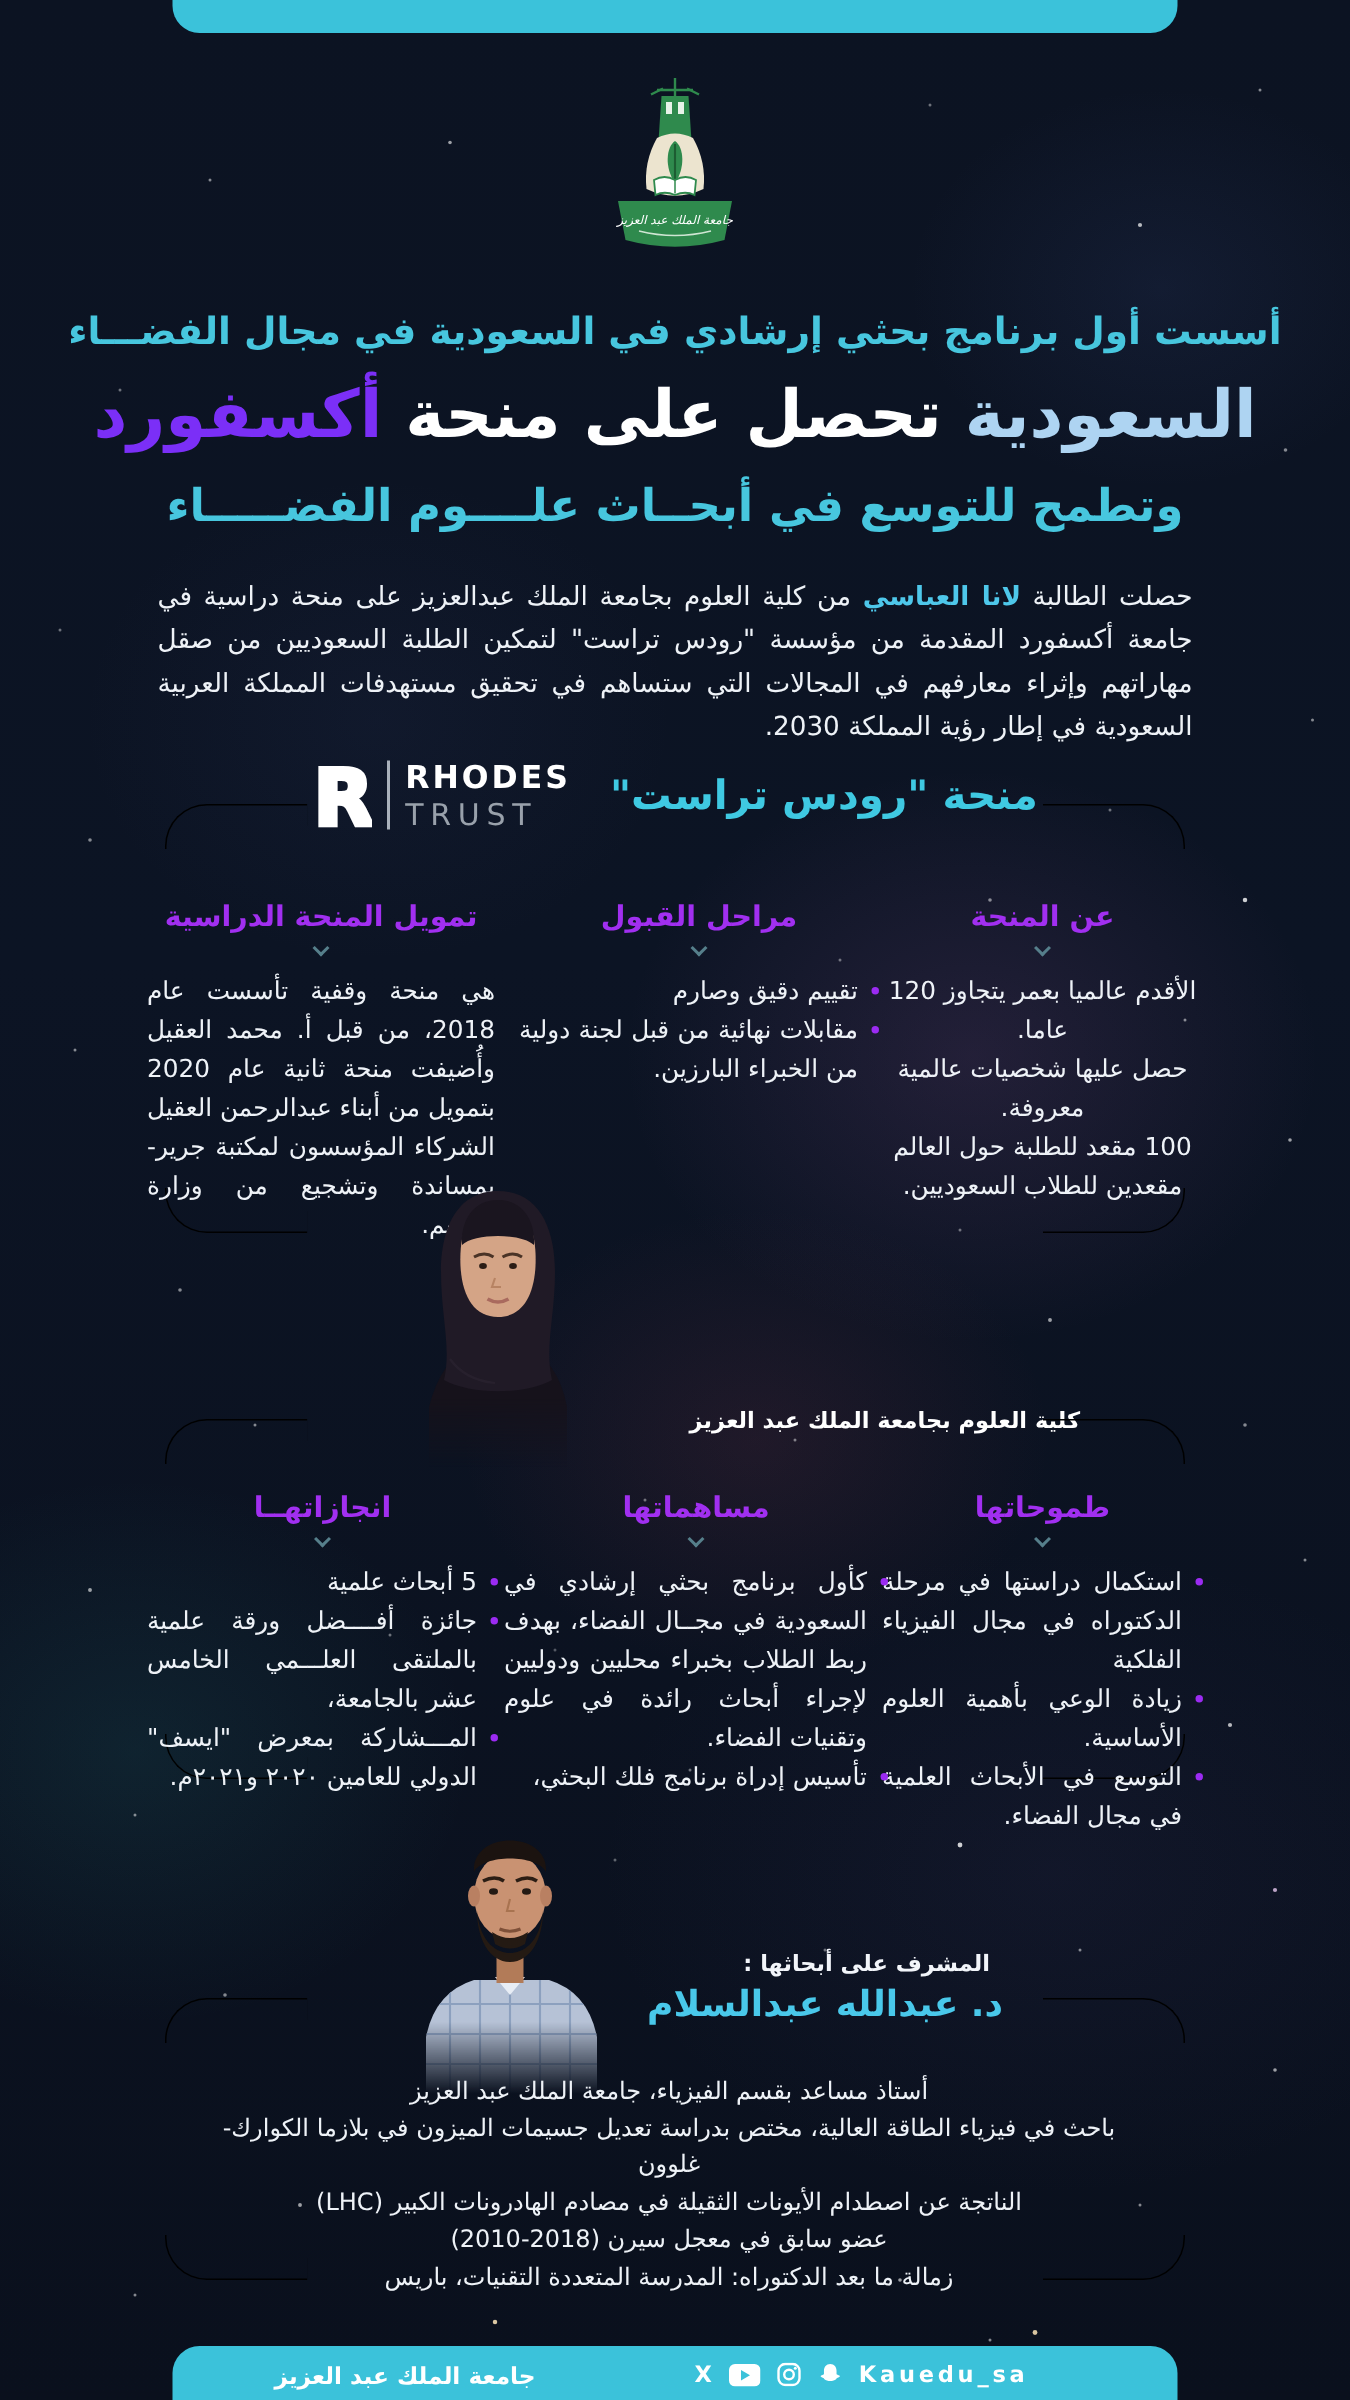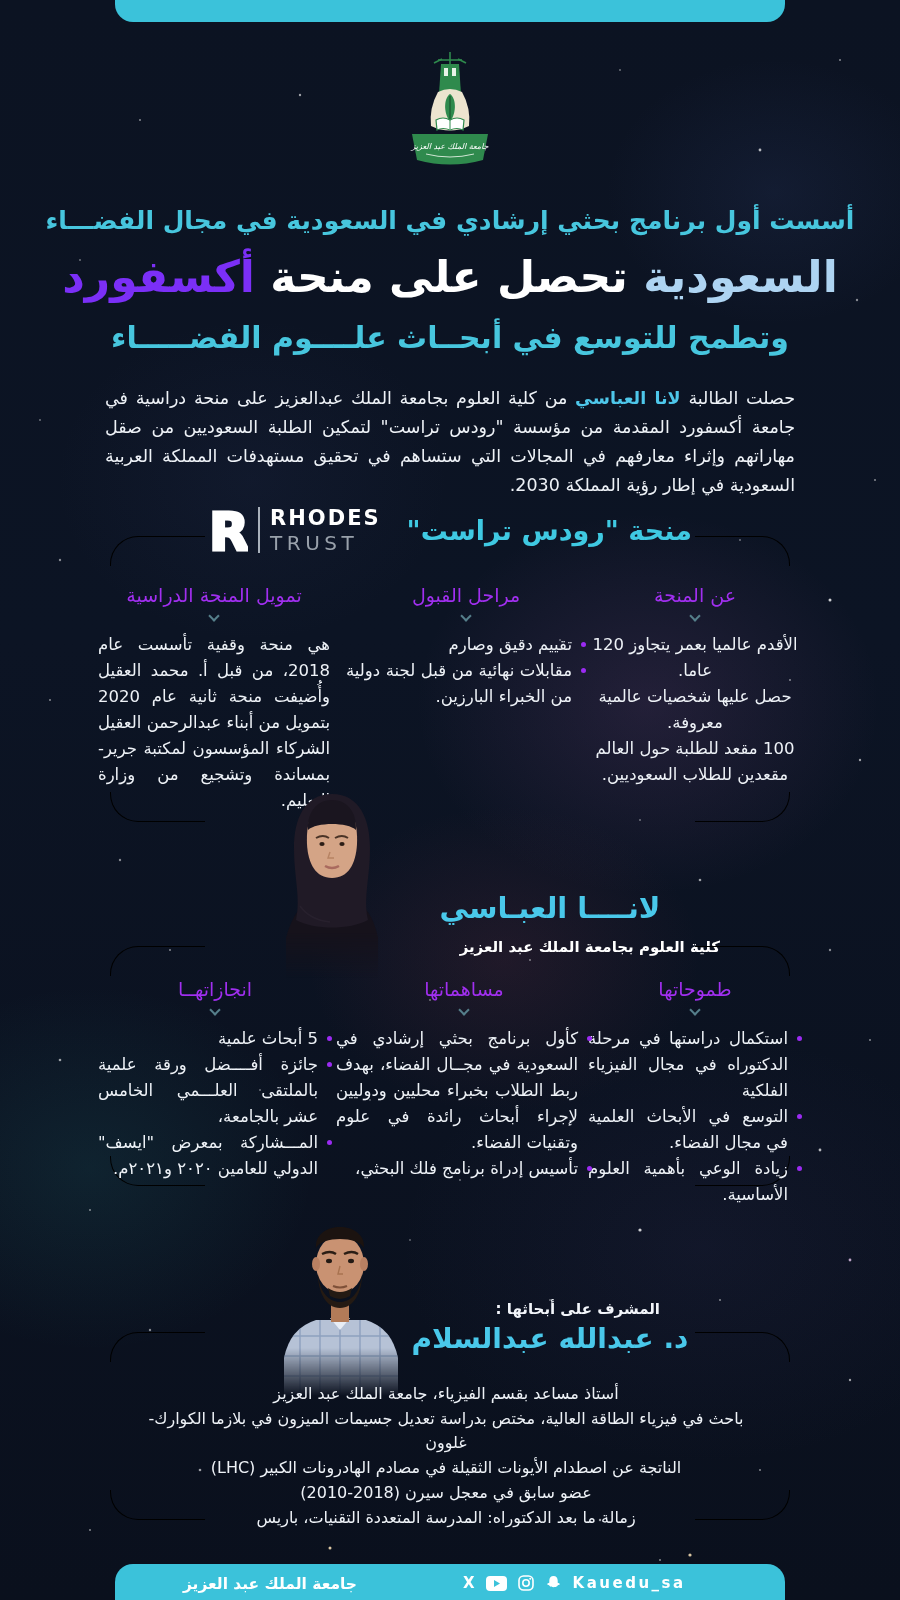--- a/index.html
+++ b/index.html
@@ -44,38 +44,38 @@
   .rhodes-row{top:502px;left:0;right:0;display:flex;justify-content:center;align-items:center;
     gap:26px;direction:rtl;}
   .rhodes-title{color:#3fc9e2;font-size:27px;font-weight:bold;}
   .rl-group{display:flex;align-items:center;gap:10px;direction:ltr;}
   .rl-div{width:2px;height:46px;background:#a9b1bb;}
   .rl-words{display:flex;flex-direction:column;line-height:1;}
   .rl-w1{color:#fff;font-size:21px;font-weight:bold;letter-spacing:2px;}
   .rl-w2{color:#99a1ab;font-size:20px;letter-spacing:4.5px;margin-top:4px;}
   
   .col{direction:rtl;}
-  .col-h{font-size:19px;font-weight:normal;color:#a12ff0;text-align:center;}
+  .col-h{font-size:19px;font-weight:bold;color:#a12ff0;text-align:center;margin-top:16px;}
   .chev{width:8px;height:8px;border-left:2px solid #567f8b;border-bottom:2px solid #567f8b;
     transform:rotate(-45deg);margin:6px auto 0;}
   .col-body{margin-top:12px;font-size:16.5px;line-height:1.58;color:#eef2f7;text-align:center;}
   .col-body.just{text-align:justify;}
   ul.blist{list-style:none;margin:12px 0 0;padding:0;font-size:16.5px;line-height:1.58;color:#eef2f7;}
   ul.blist li{display:flex;gap:9px;align-items:flex-start;}
   ul.blist .dot{flex:0 0 auto;width:5px;height:5px;border-radius:50%;background:#9b2bf2;margin-top:10px;}
   ul.blist span{flex:1;text-align:justify;}
   
   .stu-name{top:891px;left:400px;width:300px;text-align:center;color:#49c8ea;
     font-size:29px;font-weight:bold;direction:rtl;}
   .stu-sub{top:938px;left:380px;width:340px;text-align:right;color:#fff;
     font-size:15px;font-weight:bold;direction:rtl;}
   
   .sup-label{top:1300px;right:240px;color:#f2f5fa;font-size:15px;font-weight:bold;direction:rtl;}
   .sup-name{top:1322px;left:400px;width:300px;text-align:center;color:#49c8ea;
-    font-size:28px;font-weight:bold;direction:rtl;}
+    font-size:24px;font-weight:bold;direction:rtl;}
   .sup-bio{top:1382px;left:130px;right:138px;direction:rtl;text-align:center;
     color:#eef2f7;font-size:16px;line-height:1.5;font-weight:normal;}
   .sup-bio div{margin-bottom:1px;}
   .fade-b{-webkit-mask-image:linear-gradient(#000 76%,transparent 100%);
     mask-image:linear-gradient(#000 76%,transparent 100%);}
 </style>
 </head>
 <body>
 
 <div id="poster">
@@ -224,43 +224,42 @@
     <path d="M66,14 C48,14 41,30 42,44 C50,36 82,36 90,44 C91,30 84,14 66,14 Z" fill="#1a151f"></path>
     <path d="M50,52 q7,-4 13,0" stroke="#4a3326" stroke-width="2" fill="none"></path>
     <path d="M69,52 q7,-4 13,0" stroke="#4a3326" stroke-width="2" fill="none"></path>
     <ellipse cx="56" cy="58" rx="2.6" ry="2" fill="#2b1d16"></ellipse>
     <ellipse cx="76" cy="58" rx="2.6" ry="2" fill="#2b1d16"></ellipse>
     <path d="M64,66 l-2,6 h6" stroke="#b78363" stroke-width="1.4" fill="none"></path>
     <path d="M59,80 q7,4 14,0" stroke="#a96a5e" stroke-width="2.4" fill="none"></path>
     <path d="M34,120 q10,14 30,16" stroke="#2b2431" stroke-width="1.5" fill="none" opacity=".7"></path>
   </svg>
 
-  <div class="abs stu-name">لانــــا العبـاسي</div>
   <div class="abs stu-sub">كلية العلوم بجامعة الملك عبد العزيز</div>
 
   <div class="abs corner c-tl" style="left:110px;top:946px"></div>
   <div class="abs corner c-tr" style="left:695px;top:946px"></div>
   <div class="abs corner c-bl" style="left:110px;top:1156px"></div>
   <div class="abs corner c-br" style="left:695px;top:1156px"></div>
 
   <div class="abs col" style="right:98px;top:978px;width:214px">
     <div class="col-h">طموحاتها</div>
     <div class="chev"></div>
     <ul class="blist">
       <li>
           <i class="dot"></i>
           <span>استكمال دراستها في مرحلة الدكتوراه في مجال الفيزياء الفلكية</span>
         </li>
       <li>
           <i class="dot"></i>
+          <span>زيادة الوعي بأهمية العلوم الأساسية.</span>
+        </li>
+      <li>
+          <i class="dot"></i>
           <span>التوسع في الأبحاث العلمية في مجال الفضاء.</span>
-        </li>
-      <li>
-          <i class="dot"></i>
-          <span>زيادة الوعي بأهمية العلوم الأساسية.</span>
         </li>
     </ul>
   </div>
 
   <div class="abs col" style="left:336px;top:978px;width:256px">
     <div class="col-h">مساهماتها</div>
     <div class="chev"></div>
     <ul class="blist">
       <li>
           <i class="dot"></i>

